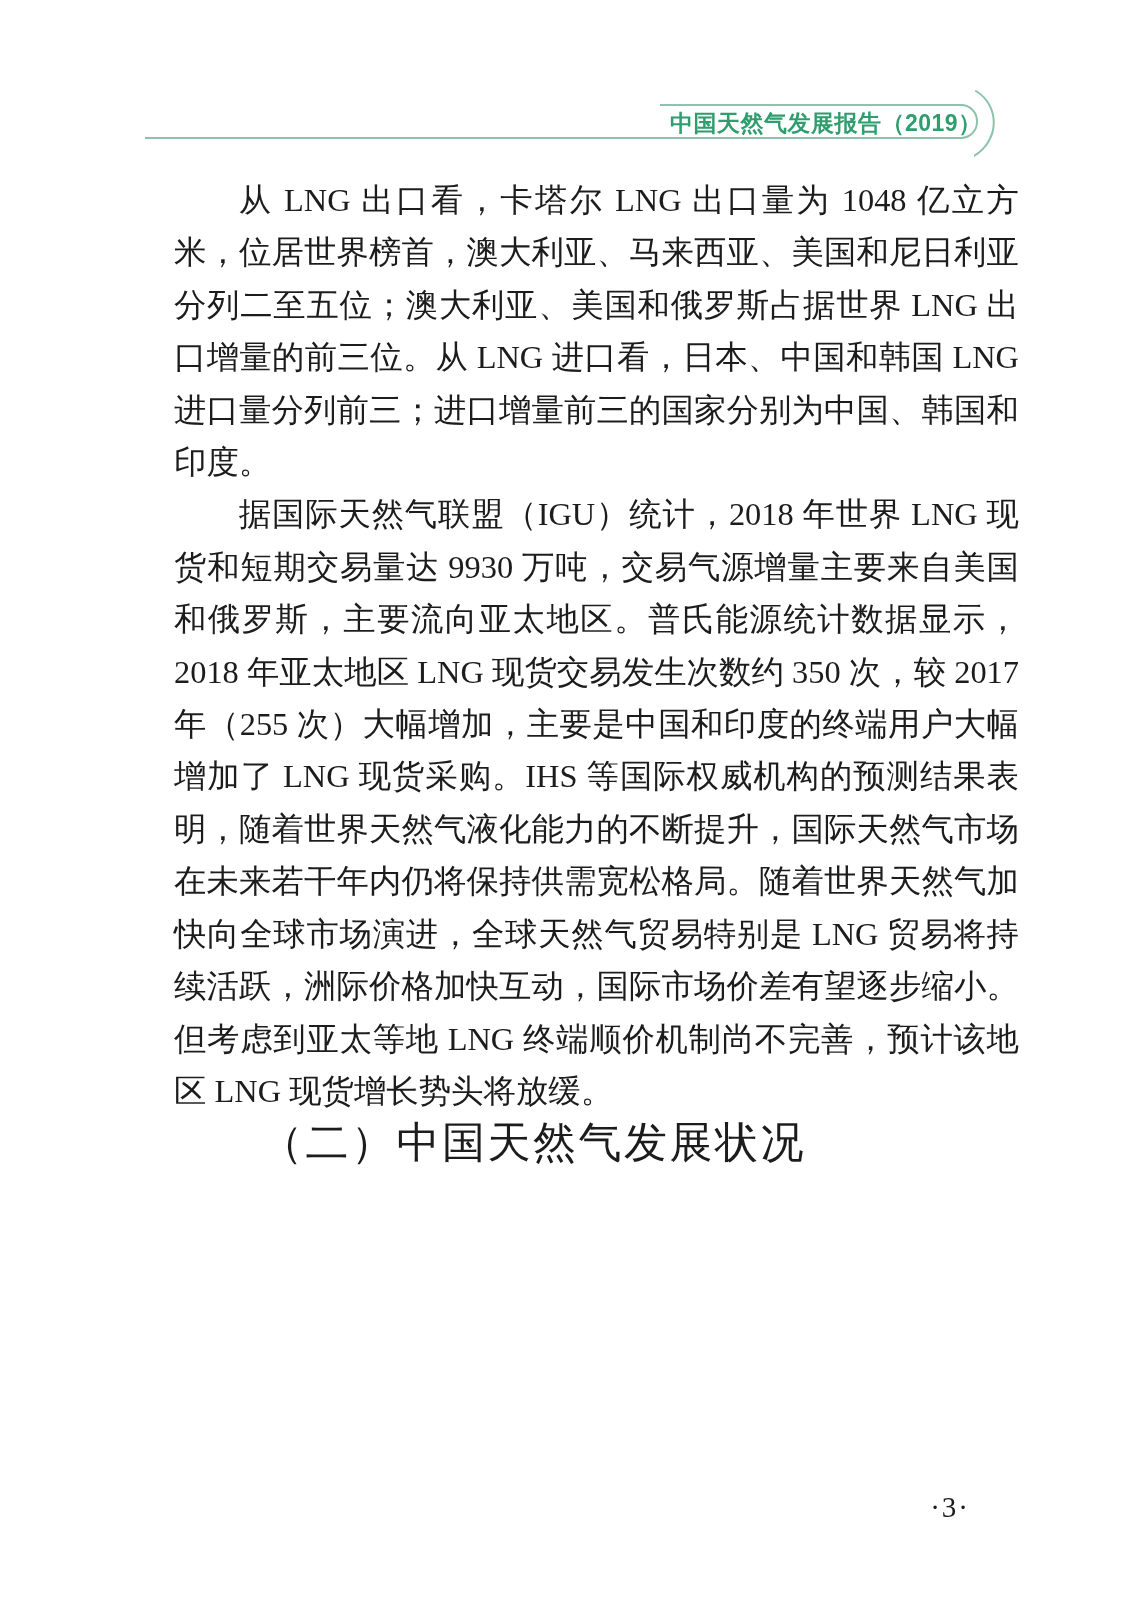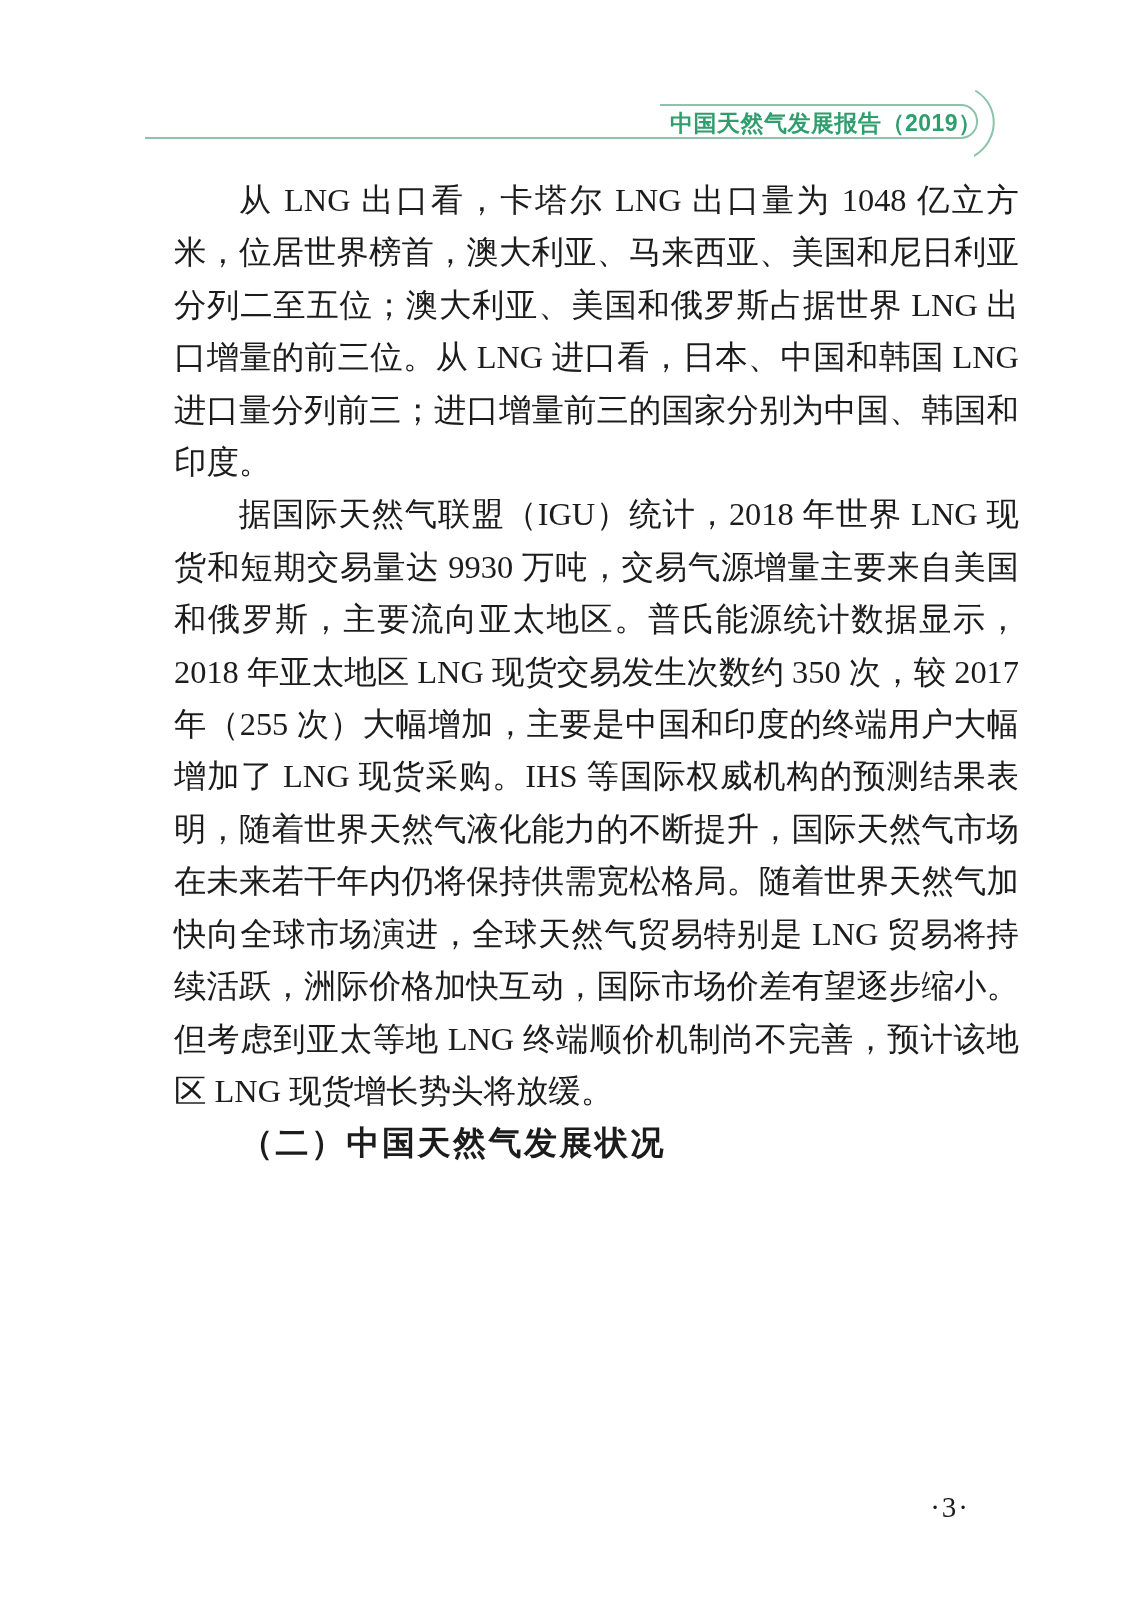--- a/index.html
+++ b/index.html
@@ -69,23 +69,23 @@
     text-justify: inter-ideograph;
     margin-left: 28px;
   }
   .content p {
     margin: 0;
     text-indent: 2em;
   }
   .section-heading {
     margin: 4px 0;
     text-indent: 2em;
-    font-weight: bold;
+    font-weight: normal;
     letter-spacing: 2.5px;
-    font-size: 33px;
+    font-size: 43px;
   }
 
   
   .page-number {
     position: absolute;
     right: 168px;
     bottom: 76px;
     font-size: 29px;
     color: #1c1c1c;
     letter-spacing: 2px;

